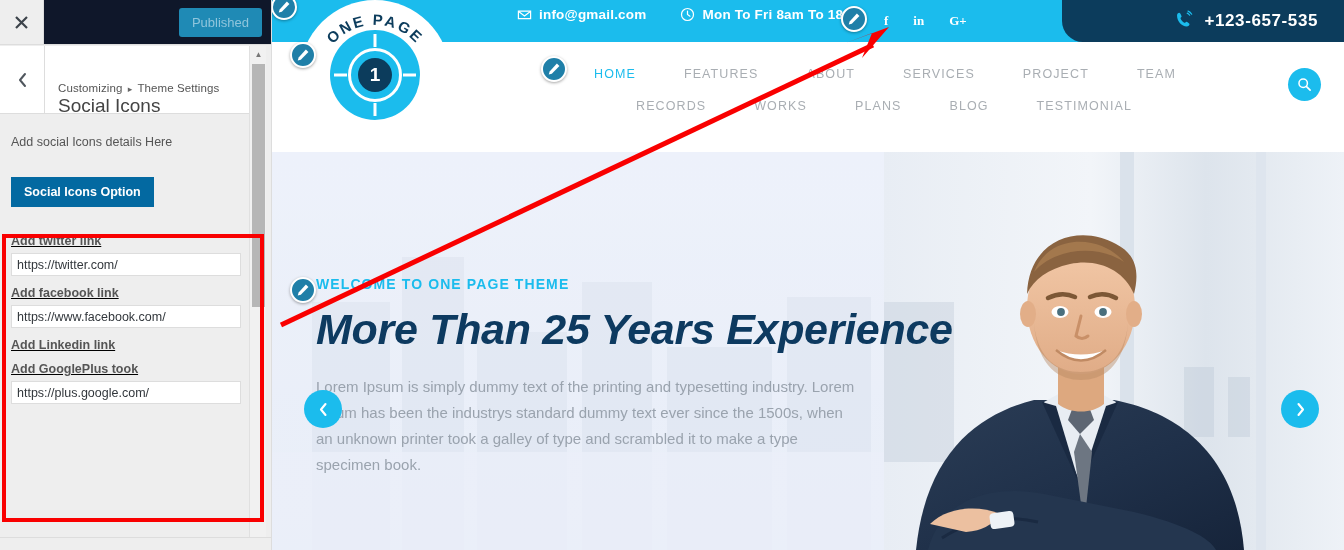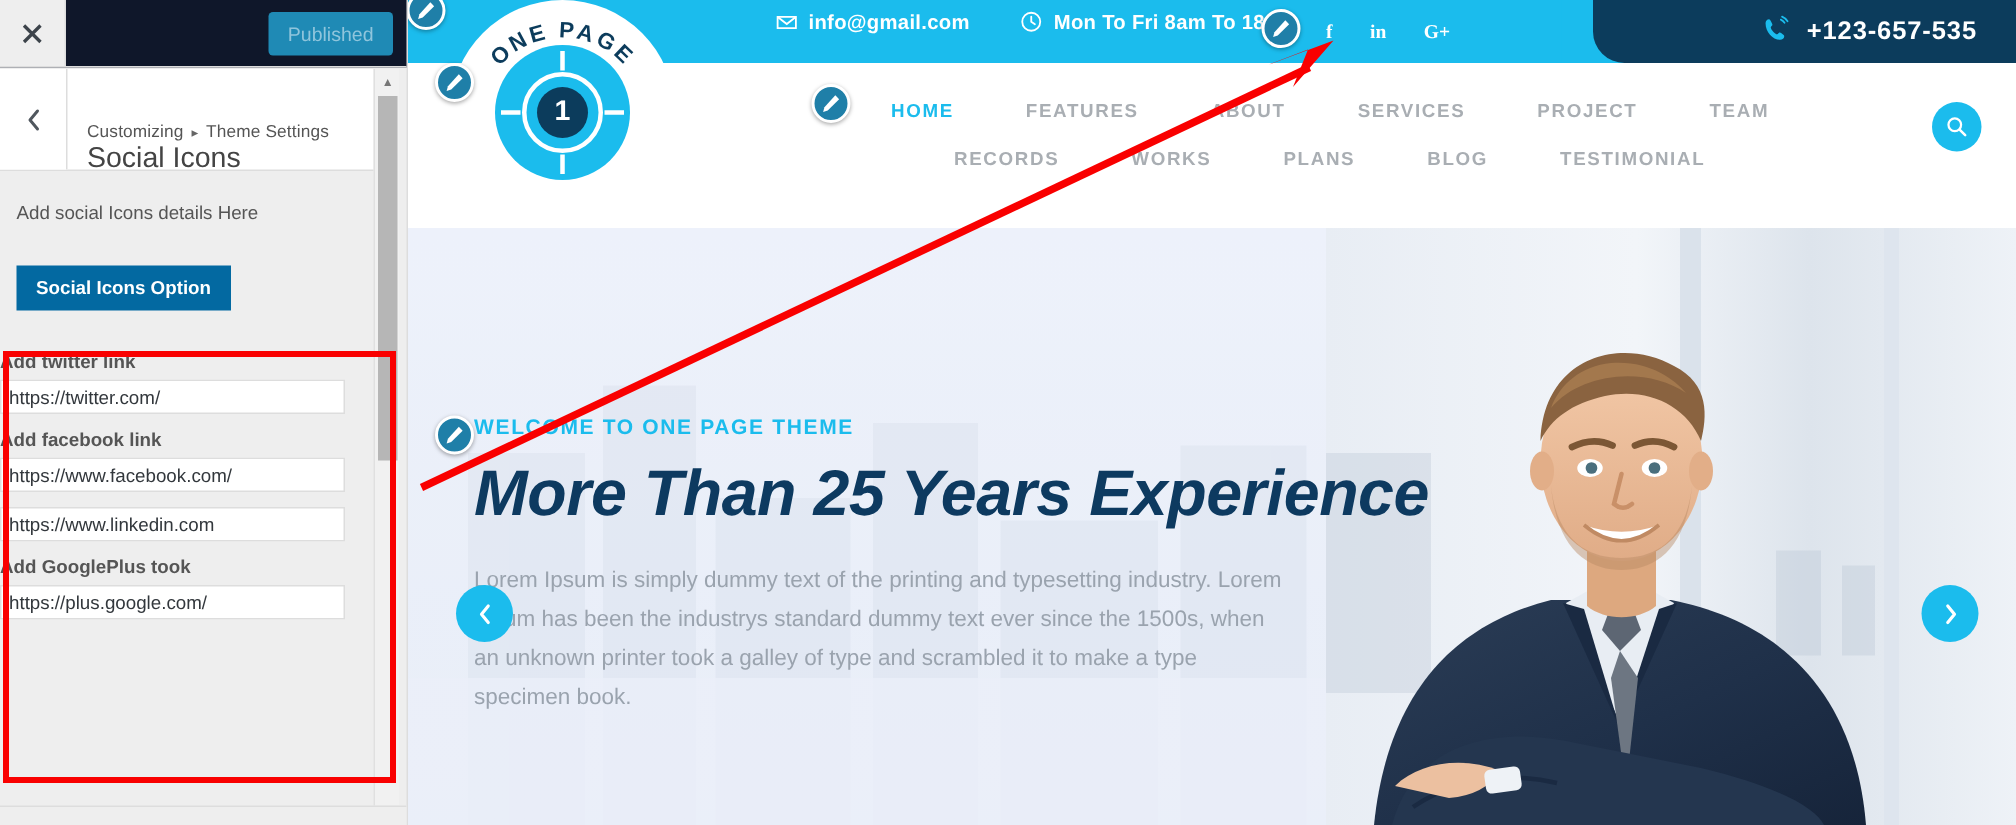--- a/index.html
+++ b/index.html
@@ -59,21 +59,21 @@
   .cz-optbtn {
     position: absolute; left: 11px; top: 177px;
     background: #0369a1; color: #fff; font-weight: bold;
     font-size: 12.5px; padding: 8px 13px; cursor: pointer;
   }
 
   
   .cz-fields {
     position: absolute; left: 0; top: 234px; width: 264px;
   }
-  .cz-field { padding: 0 0; margin-bottom: 10px; }
+  .cz-field { padding: 0 11px; margin-bottom: 10px; text-decoration: underline; }
   .cz-label {
     font-size: 12.5px; font-weight: bold; color: #555;
     margin-bottom: 5px; display: block;
   }
   .cz-input {
     width: 230px; height: 23px;
     border: 1px solid #ddd; background: #fff;
     font-size: 12.5px; color: #32373c;
     padding: 0 5px; font-family: "Liberation Sans", sans-serif;
     outline: none;
@@ -206,21 +206,21 @@
 
   .menu {
     position: absolute; left: 308px; top: 25px;
     width: 700px;
   }
   .menu-row {
     display: flex; gap: 34px; align-items: center;
   }
   .menu-row.r2 { margin-top: 18px; padding-left: 42px; gap: 34px; }
   .menu a {
-    font-size: 12.5px; font-weight: bold; letter-spacing: 1.1px;
+    font-size: 12.5px; font-weight: normal; letter-spacing: 1.1px;
     color: #a9aeb3; text-decoration: none; white-space: nowrap; padding-left: 14px;
   }
   .menu a.active { color: #1bbced; }
   .search-btn {
     position: absolute; right: 23px; top: 26px;
     width: 33px; height: 33px; border-radius: 50%;
     background: #1bbced; display: flex; align-items: center; justify-content: center;
     cursor: pointer;
   }
 
@@ -322,21 +322,21 @@
     <div class="cz-fields">
       <div class="cz-field">
         <label class="cz-label">Add twitter link</label>
         <input class="cz-input" type="text" value="https://twitter.com/" style="">
       </div>
       <div class="cz-field">
         <label class="cz-label">Add facebook link</label>
         <input class="cz-input" type="text" value="https://www.facebook.com/" style="">
       </div>
       <div class="cz-field">
-        <input class="cz-input" type="text" value="https://www.linkedin.com" style="">
+        <label class="cz-label">Add Linkedin link</label>
       </div>
       <div class="cz-field">
         <label class="cz-label">Add GooglePlus took</label>
         <input class="cz-input" type="text" value="https://plus.google.com/" style="">
       </div>
     </div>
 
     <div class="red-box"></div>
 
     <div class="cz-scroll">

